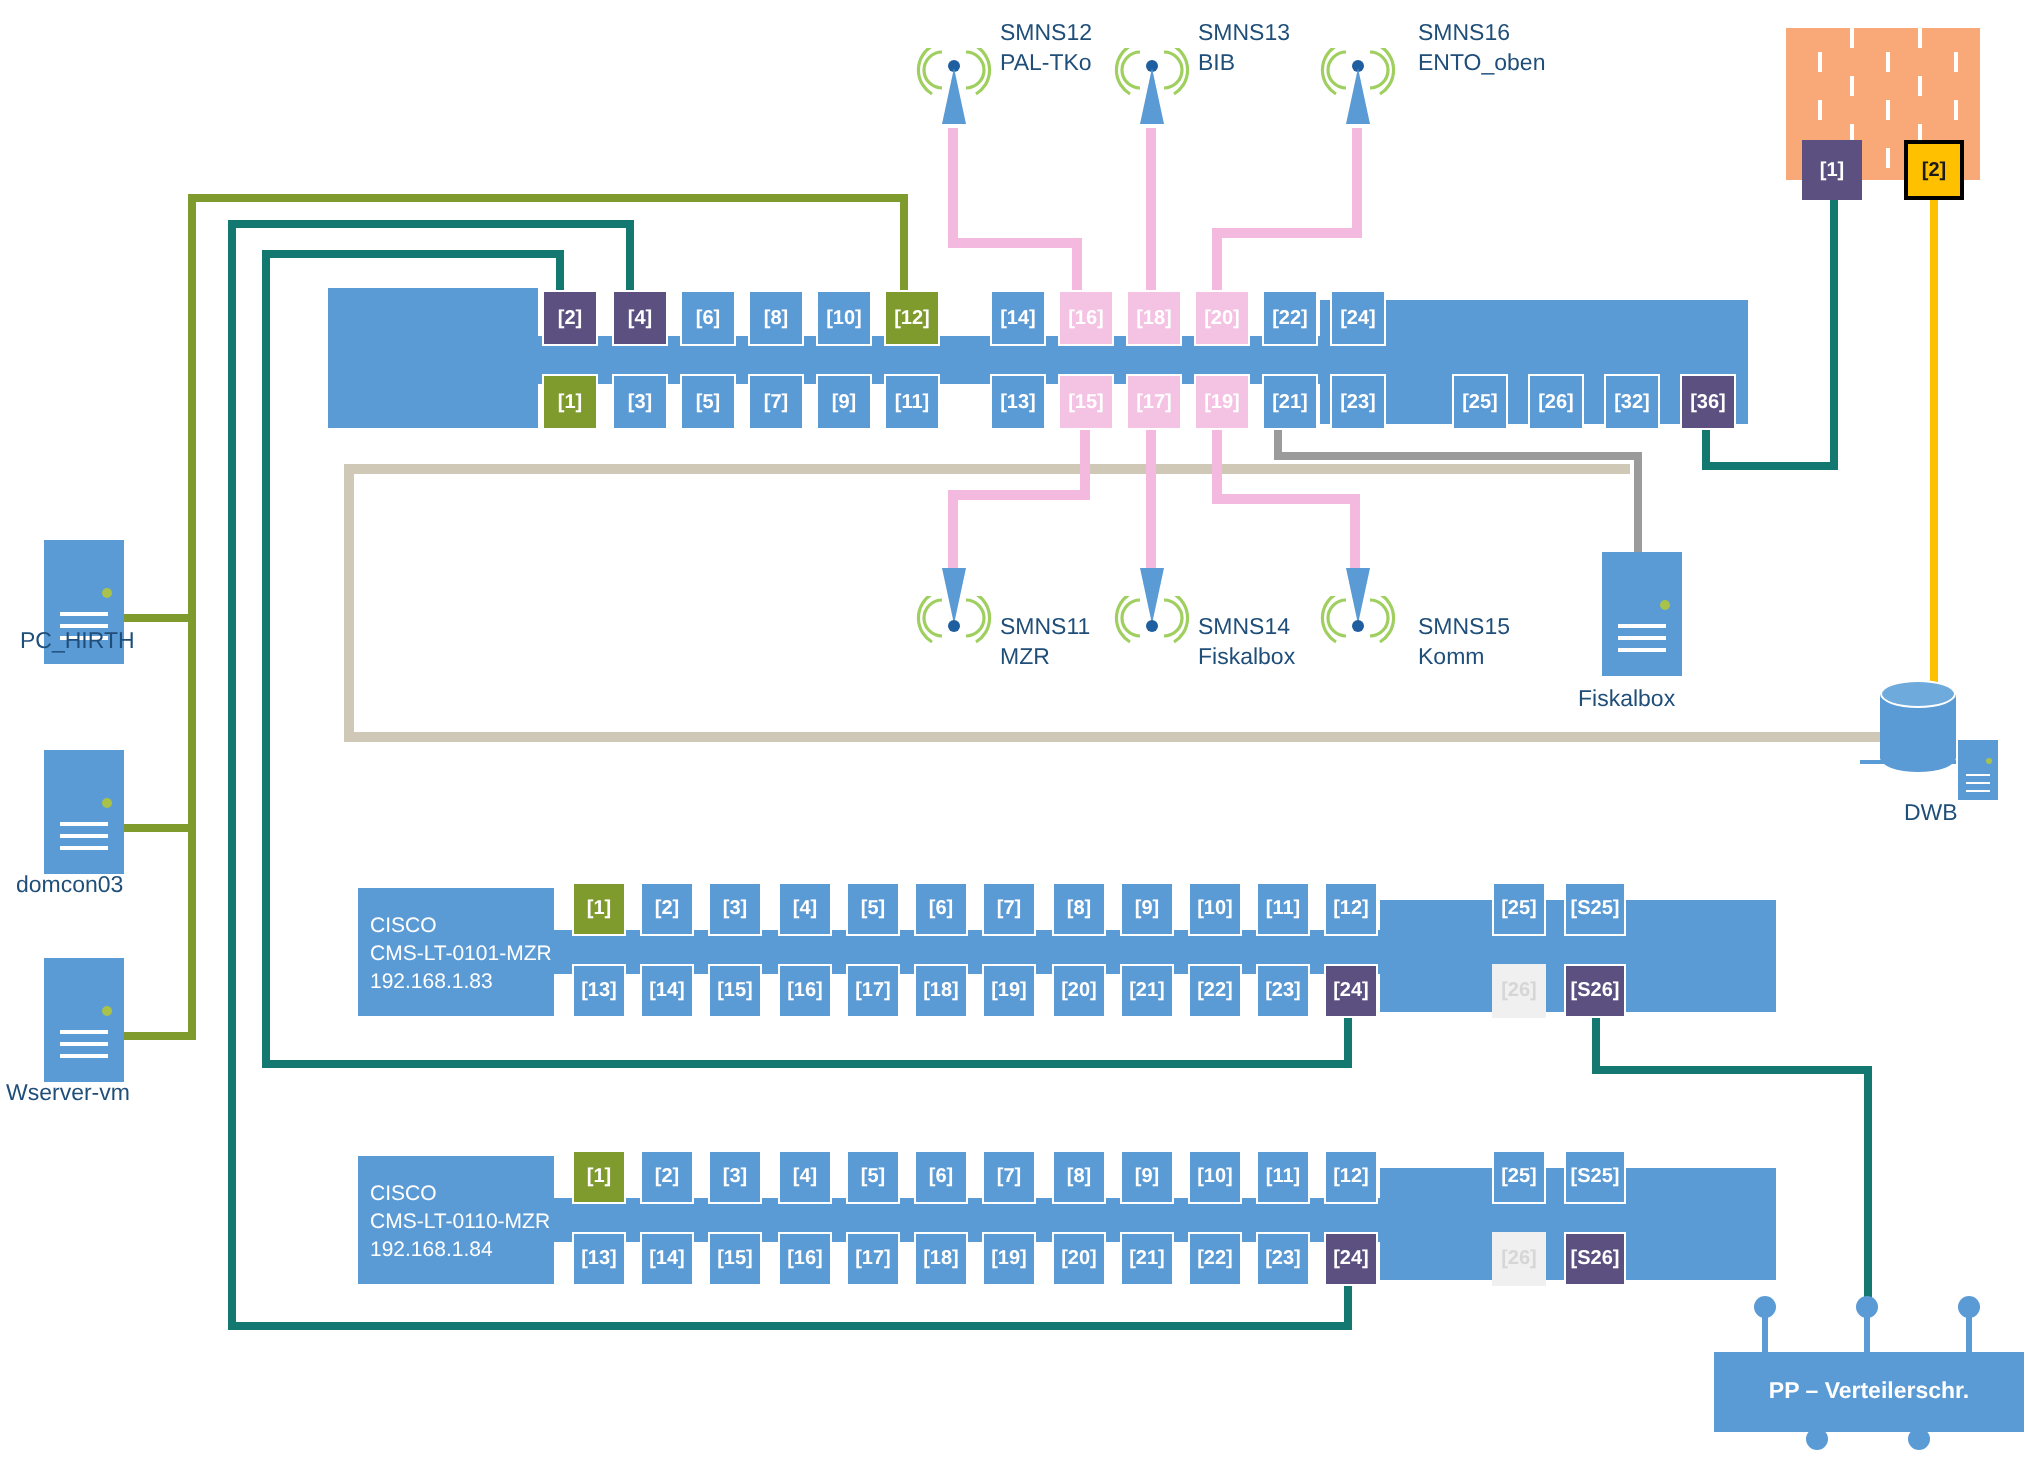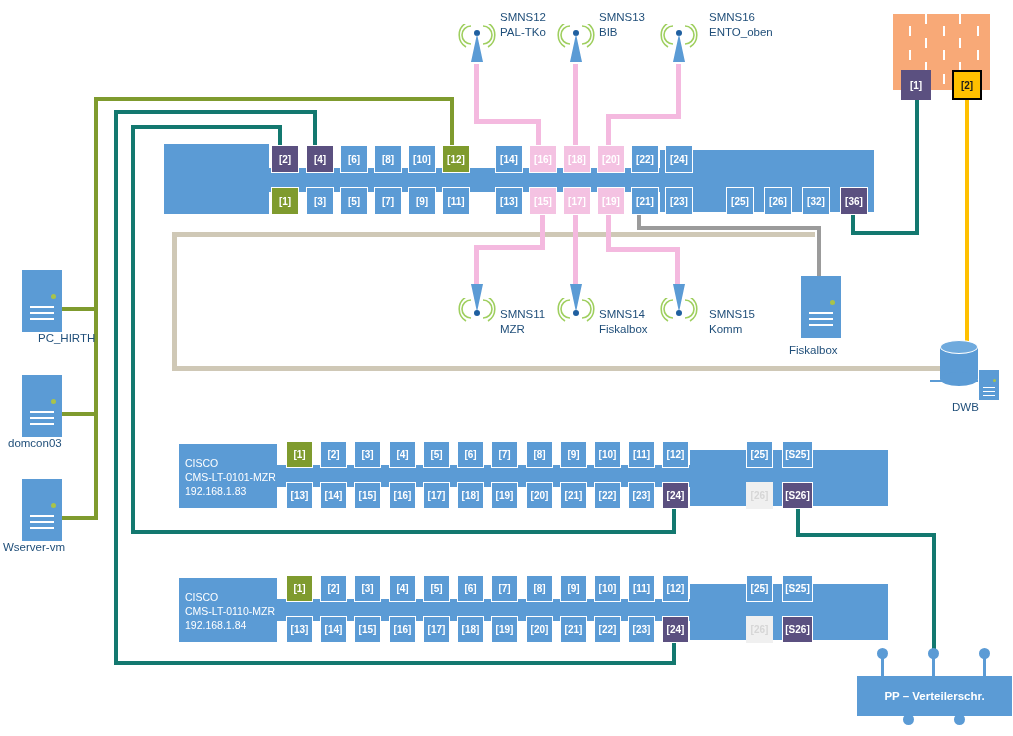--- a/index.html
+++ b/index.html
@@ -312,21 +312,21 @@
   <div class="port" style="left:764px;top:187px;width:28px;height:28px;">[26]</div>
   <div class="port" style="left:802px;top:187px;width:28px;height:28px;">[32]</div>
   <div class="port p-purple" style="left:840px;top:187px;width:28px;height:28px;">[36]</div>
 
   <div class="srv" style="left:22px;top:270px;">
     <div class="led"></div>
     <div class="ln" style="top:36px;"></div>
       <div class="ln" style="top:42px;"></div>
       <div class="ln" style="top:48px;"></div>
   </div>
-  <div class="srvlabel" style="left:10px;top:332px;width:70px;margin-left:28px;">PC_HIRTH</div>
+  <div class="srvlabel" style="left:10px;top:315px;width:70px;">PC_HIRTH</div>
 
   <div class="srv" style="left:22px;top:375px;">
     <div class="led"></div>
     <div class="ln" style="top:36px;"></div>
       <div class="ln" style="top:42px;"></div>
       <div class="ln" style="top:48px;"></div>
   </div>
   <div class="srvlabel" style="left:8px;top:437px;width:80px;">domcon03</div>
 
   <div class="srv" style="left:22px;top:479px;">

